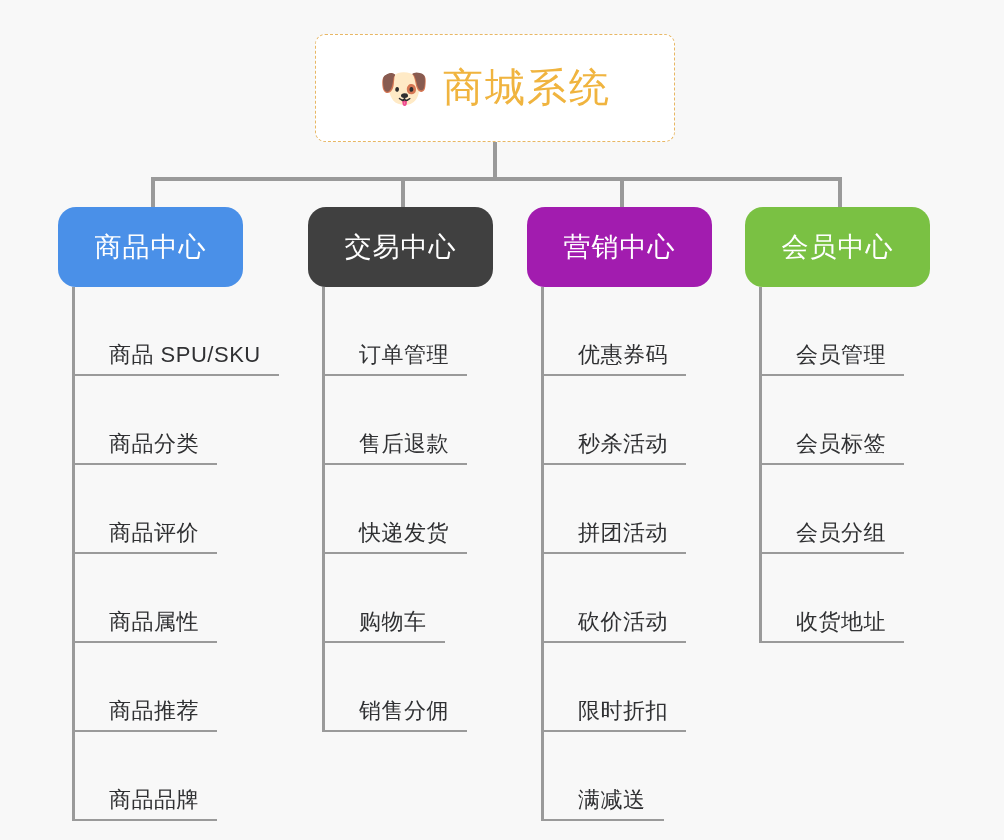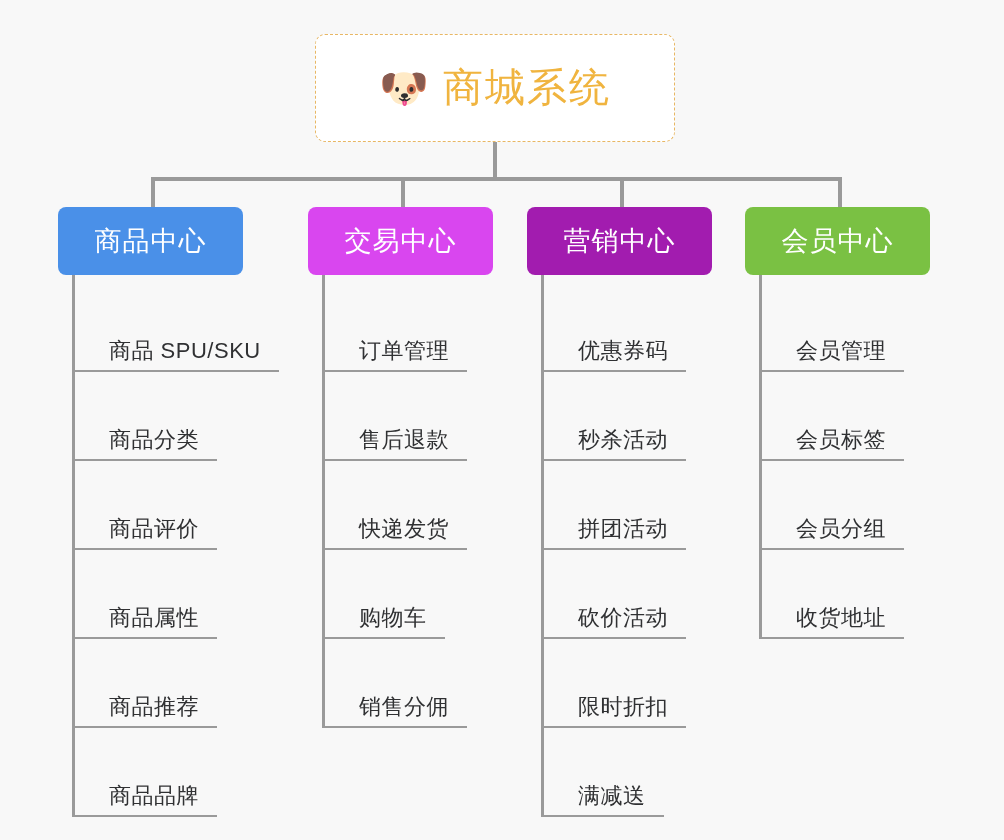--- a/index.html
+++ b/index.html
@@ -62,36 +62,36 @@
   .conn-h { height: 4px; }
 
   
   .column {
     position: absolute;
     top: 207px;
   }
   .cat-card {
     position: relative;
     box-sizing: border-box;
-    height: 68px;
-    border-radius: 8px;
+    height: 80px;
+    border-radius: 18px;
     display: flex;
     align-items: center;
     justify-content: center;
     color: #ffffff;
     font-size: 27px;
     letter-spacing: 1px;
     white-space: nowrap;
   }
 
   
   .leaf-list {
     position: relative;
     margin-left: 14px;
-    padding-top: 8px;
+    padding-top: 0;
     border-left: 3px solid #9a9a9a;
   }
   .leaf-item {
     position: relative;
     height: 89px;
     display: flex;
     align-items: flex-end;
   }
   .leaf-underline {
     display: inline-block;
@@ -146,21 +146,21 @@
           </div>
           <div class="leaf-item">
             <div class="leaf-underline"><span class="leaf-label">商品推荐</span></div>
           </div>
           <div class="leaf-item">
             <div class="leaf-underline"><span class="leaf-label">商品品牌</span></div>
           </div>
         </div>
       </div>
       <div class="column" style="left: 308px; width: 185px;">
-        <div class="cat-card" style="background: #d946ef; width: 185px;">
+        <div class="cat-card" style="background: #404040; width: 185px;">
           <span>交易中心</span>
         </div>
         <div class="leaf-list">
           <div class="leaf-item">
             <div class="leaf-underline"><span class="leaf-label">订单管理</span></div>
           </div>
           <div class="leaf-item">
             <div class="leaf-underline"><span class="leaf-label">售后退款</span></div>
           </div>
           <div class="leaf-item">

